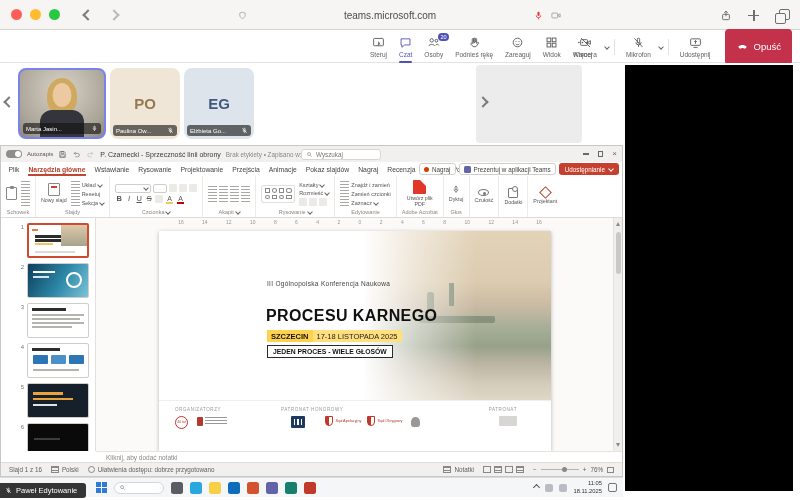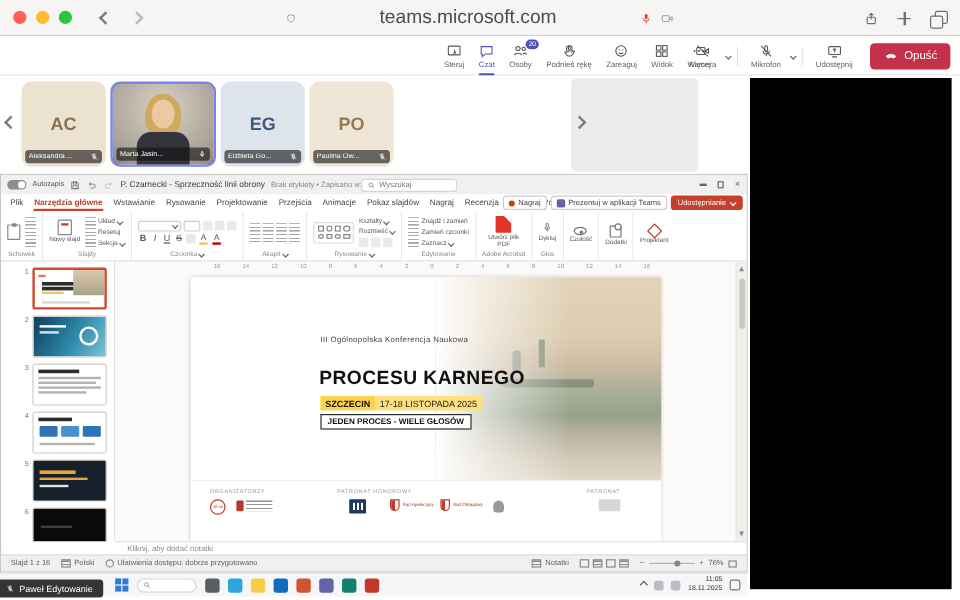--- a/index.html
+++ b/index.html
@@ -9,21 +9,21 @@
 
 
 .browser{position:absolute;left:0;top:0;width:800px;height:30px;background:#f6f5f3;border-bottom:1px solid #d7d5d2;display:flex;align-items:center}
 .traffic{display:flex;gap:8px;margin-left:11px}
 .light{width:11px;height:11px;border-radius:50%}
 .l-red{background:#ff5f57}.l-yel{background:#febc2e}.l-grn{background:#28c840}
 .chevron{width:8px;height:8px;border-left:2px solid #7c7c7c;border-bottom:2px solid #7c7c7c}
 .chev-back{transform:rotate(45deg);margin-left:24px}
 .chev-fwd{transform:rotate(225deg);margin-left:18px;border-color:#bcbab7}
 .urlfield{position:absolute;left:230px;top:4px;width:340px;height:22px;display:flex;align-items:center;gap:6px;padding:0 8px}
-.url{flex:1;text-align:center;font-size:16px;color:#4c4c4c}
+.url{flex:1;text-align:center;font-size:10px;color:#4c4c4c}
 .br-actions{position:absolute;right:12px;top:0;height:30px;display:flex;align-items:center;gap:16px}
 .plus{position:relative;width:11px;height:11px}
 .plus::before,.plus::after{content:"";position:absolute;background:#6f6f6f}
 .plus::before{left:5px;top:0;width:1.6px;height:11px}
 .plus::after{left:0;top:5px;width:11px;height:1.6px}
 .tabsicon{position:relative;width:13px;height:13px}
 .tabsicon::before,.tabsicon::after{content:"";position:absolute;border:1.4px solid #6f6f6f;border-radius:2px;width:9px;height:9px}
 .tabsicon::before{left:4px;top:0}
 .tabsicon::after{left:0;top:4px;background:#f6f5f3}
 
@@ -37,21 +37,21 @@
 .tbitem{display:flex;flex-direction:column;align-items:center;justify-content:center;gap:2px;padding:0 6px;position:relative}
 .ic{width:13px;height:13px;stroke:#555;fill:none;stroke-width:1.1}
 .tblabel{font-size:6.5px;color:#5f5f5f;white-space:nowrap}
 .tbitem.active .tblabel{color:#4f52b5}
 .tbitem.active .ic{stroke:#4f52b5}
 .tbitem.active::after{content:"";position:absolute;bottom:0;left:6px;right:6px;height:2.5px;background:#4f52b5;border-radius:2px}
 .badge{position:absolute;top:3px;right:0;background:#4f52b5;color:#fff;font-size:5.5px;padding:.5px 2.5px;border-radius:5px;line-height:1.2}
 .tb-right{position:absolute;right:8px;top:0;height:33px;display:flex;align-items:center;gap:2px}
 .chevd{width:4px;height:4px;border-right:1.2px solid #666;border-bottom:1.2px solid #666;transform:rotate(45deg);display:inline-block;flex:none}
 .vdiv{width:1px;height:16px;background:#e2e2e2;margin:0 3px}
-.leave{display:flex;align-items:center;gap:5px;background:#c4314b;border:none;color:#fff;font-size:9.5px;height:22px;padding:0 11px;border-radius:4px;margin-left:6px;font-family:inherit}
+.leave{display:flex;align-items:center;gap:5px;background:#c4314b;border:none;color:#fff;font-size:9.5px;height:36px;padding:0 11px;border-radius:4px;margin-left:6px;font-family:inherit}
 
 
 .stage{position:absolute;left:0;top:63px;width:800px;height:437px;background:#fff}
 .strip{position:absolute;left:0;top:2px;width:584px;height:78px}
 .strip-gray{position:absolute;left:476px;top:0;width:106px;height:78px;background:#ececec;border-radius:4px}
 .scb{position:absolute;top:33px}
 .tiles{position:absolute;left:18px;top:3px;display:flex;gap:4px;align-items:center}
 .tile{width:70px;height:71px;border-radius:8px;position:relative;overflow:hidden;flex:none}
 .initials{position:absolute;inset:0;display:flex;align-items:center;justify-content:center;font-size:15px;font-weight:bold}
 .t-ac{background:#ece2d0}.t-ac .initials{color:#8a7152}
@@ -336,58 +336,47 @@
       </button>
     </div>
   </div>
 
   <div class="stage">
 
     <div class="strip">
       <div class="strip-gray"></div>
       <span class="chevron scb" style="left:5px;transform:rotate(45deg)"></span>
       <div class="tiles">
-        <div class="tile t-ac">
-          <span class="initials">AC</span>
-          <div class="namepill">
-            <span class="nm">Aleksandra ...</span>
-            <svg class="micoff-s" viewBox="0 0 16 16">
-                <rect x="6.6" y="2.6" width="2.8" height="6" rx="1.4"></rect>
-                <path d="M4.8 7.7a3.2 3.2 0 0 0 6.4 0M8 11v2.4"></path>
-                <line x1="3" y1="3" x2="13" y2="13.5"></line>
-              </svg>
-          </div>
-        </div>
         <div class="tile video">
           <div class="hair"></div>
           <div class="face"></div>
           <div class="torso"></div>
           <div class="namepill">
             <span class="nm">Marta Jasin...</span>
             <svg class="micoff-s" viewBox="0 0 16 16">
                 <rect x="6.6" y="2.6" width="2.8" height="6" rx="1.4"></rect>
                 <path d="M4.8 7.7a3.2 3.2 0 0 0 6.4 0M8 11v2.4"></path>
               </svg>
           </div>
         </div>
-        <div class="tile t-eg">
-          <span class="initials">EG</span>
+        <div class="tile t-po">
+          <span class="initials">PO</span>
           <div class="namepill">
-            <span class="nm">Elżbieta Go...</span>
+            <span class="nm">Paulina Ow...</span>
             <svg class="micoff-s" viewBox="0 0 16 16">
                 <rect x="6.6" y="2.6" width="2.8" height="6" rx="1.4"></rect>
                 <path d="M4.8 7.7a3.2 3.2 0 0 0 6.4 0M8 11v2.4"></path>
                 <line x1="3" y1="3" x2="13" y2="13.5"></line>
               </svg>
           </div>
         </div>
-        <div class="tile t-po">
-          <span class="initials">PO</span>
+        <div class="tile t-eg">
+          <span class="initials">EG</span>
           <div class="namepill">
-            <span class="nm">Paulina Ow...</span>
+            <span class="nm">Elżbieta Go...</span>
             <svg class="micoff-s" viewBox="0 0 16 16">
                 <rect x="6.6" y="2.6" width="2.8" height="6" rx="1.4"></rect>
                 <path d="M4.8 7.7a3.2 3.2 0 0 0 6.4 0M8 11v2.4"></path>
                 <line x1="3" y1="3" x2="13" y2="13.5"></line>
               </svg>
           </div>
         </div>
       </div>
       <span class="chevron scb" style="left:479px;transform:rotate(225deg)"></span>
     </div>

